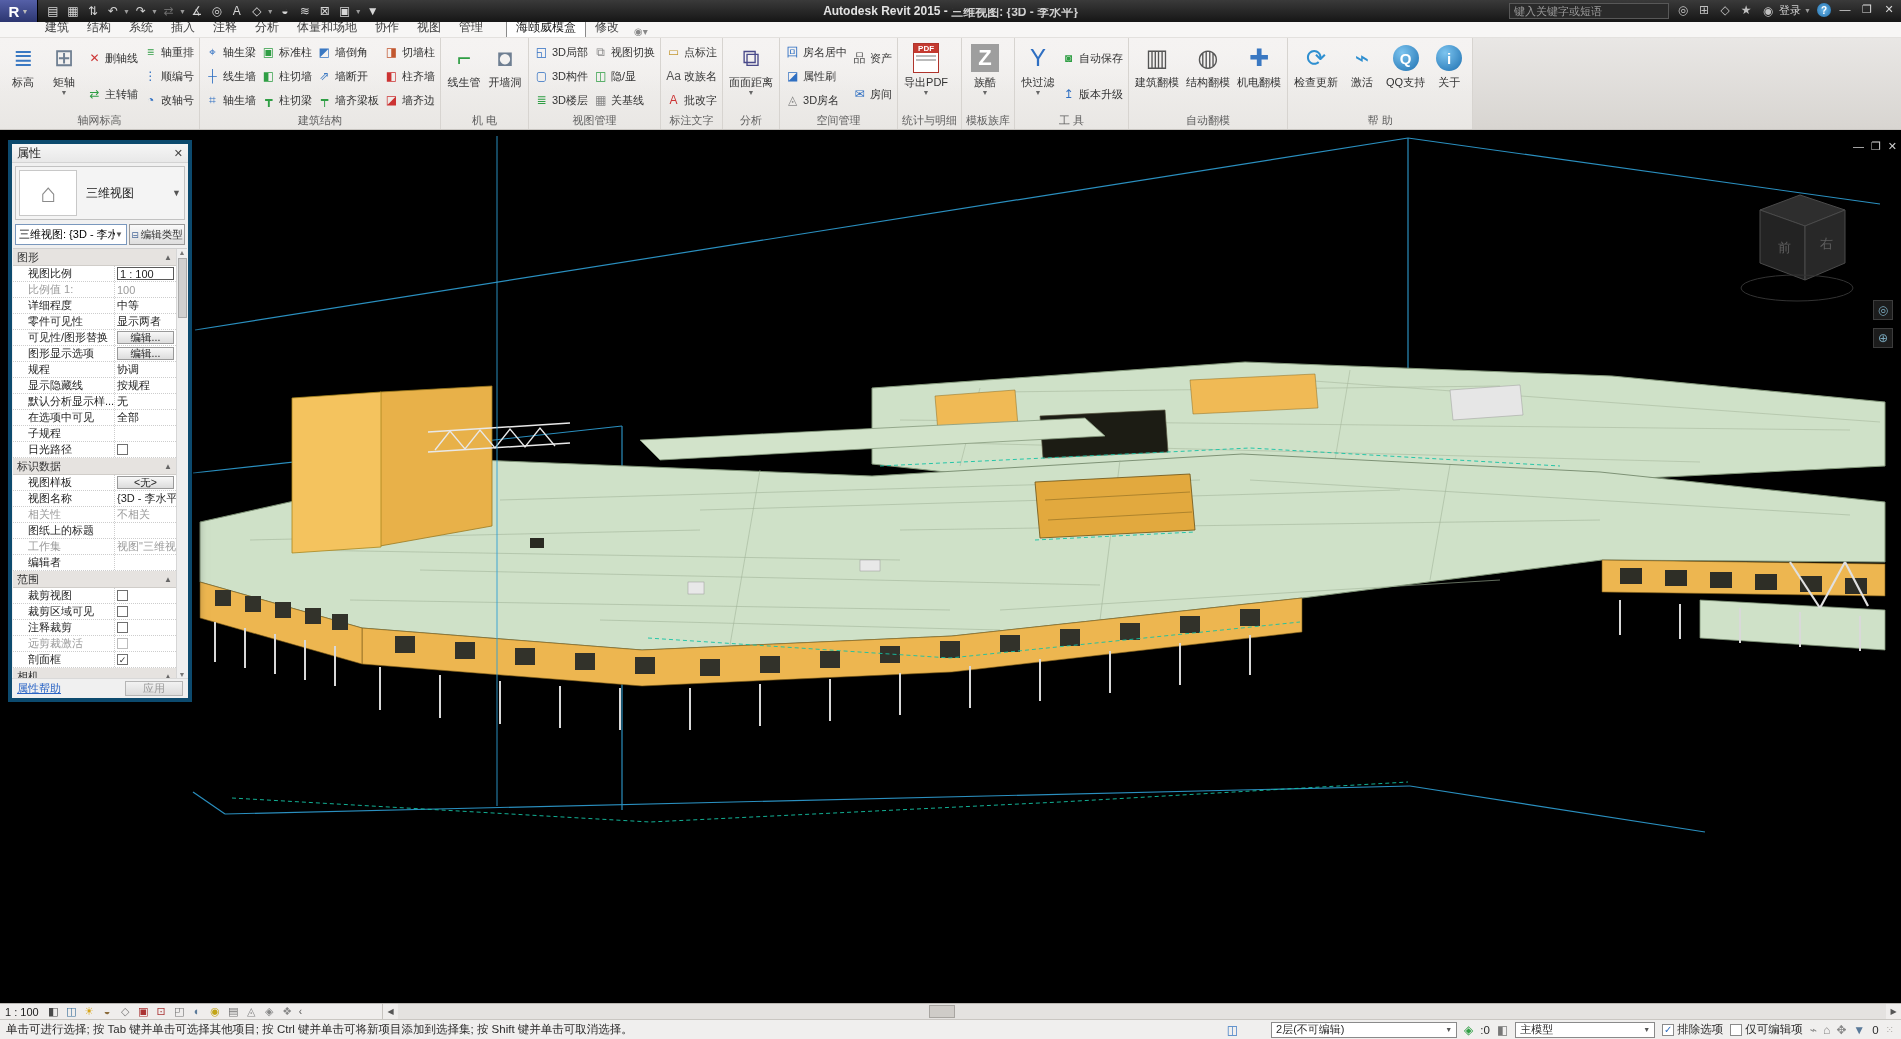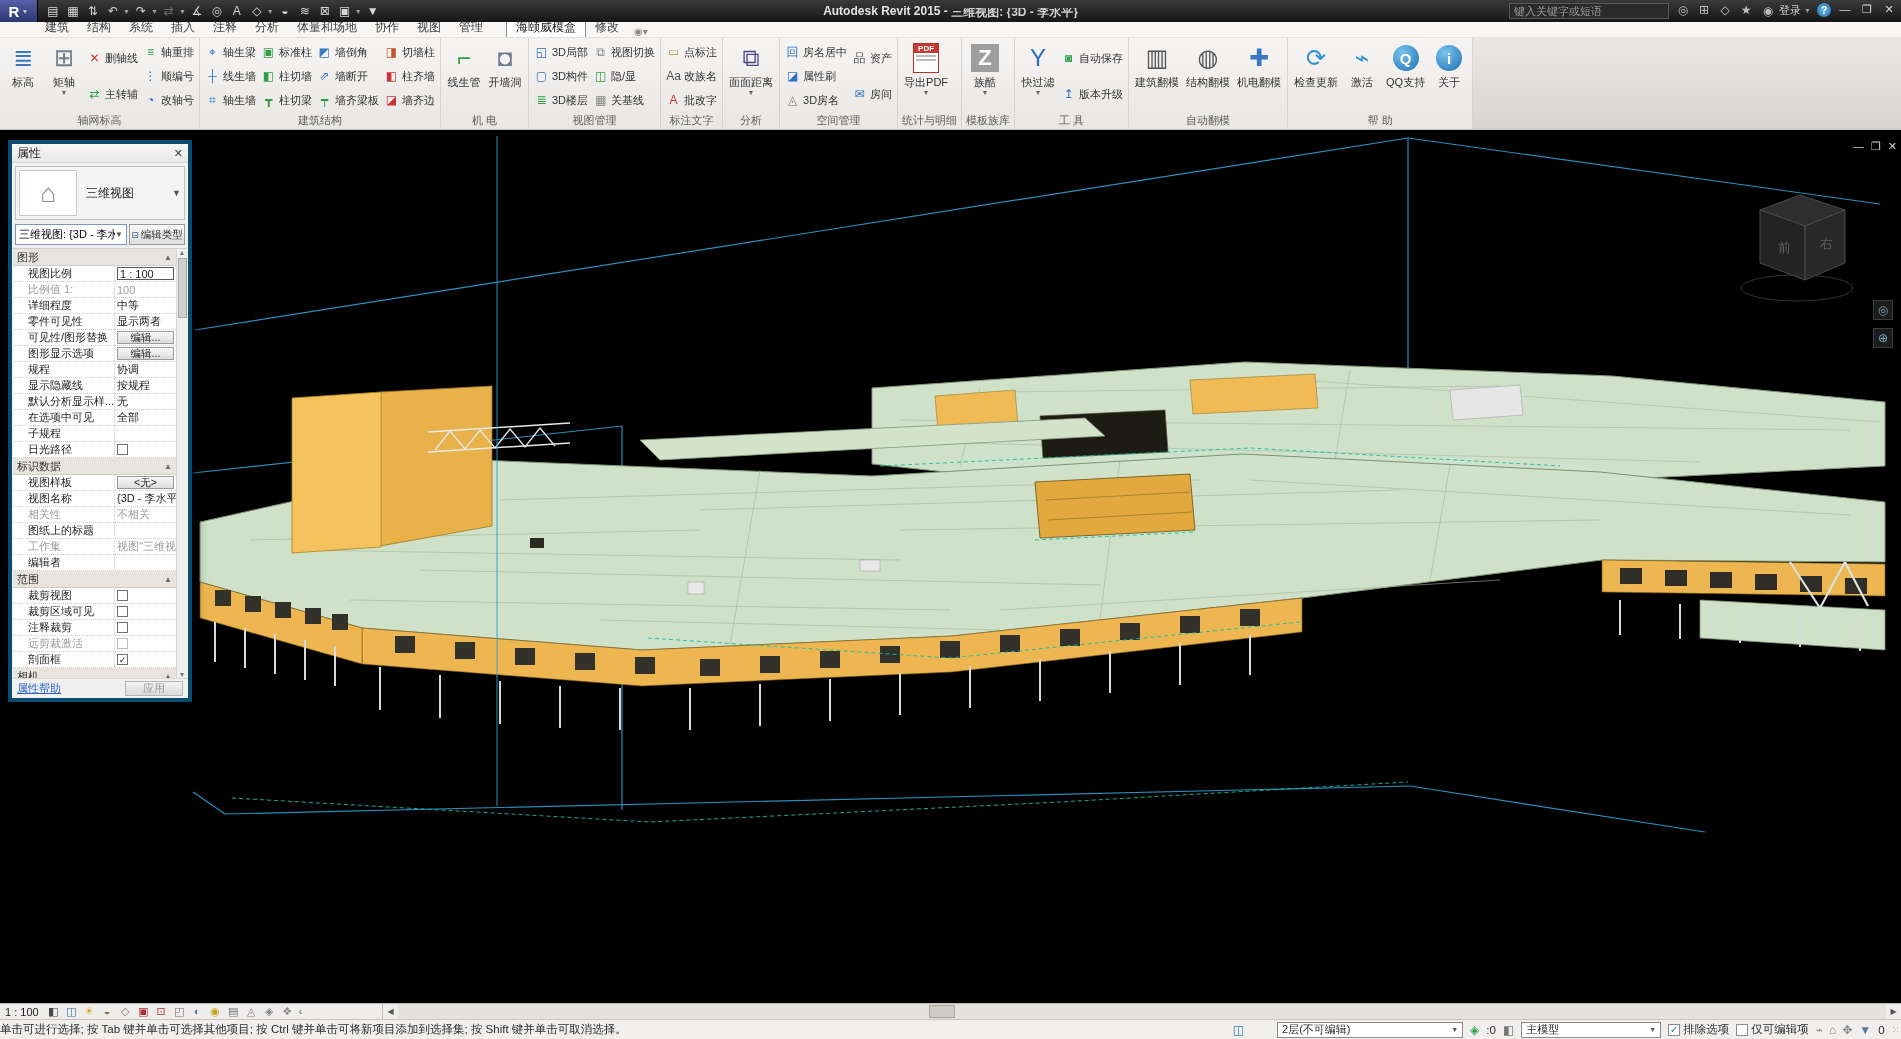--- a/index.html
+++ b/index.html
@@ -93,21 +93,21 @@
   
   .bottomrow { height:16px; display:flex; background:#efedec; border-top:1px solid #b9b6b2; }
   .vcb { width:382px; display:flex; align-items:center; gap:4px; padding:0 5px; }
   .vcb .scale { font-size:11px; color:#222; white-space:nowrap; margin-right:3px; }
   .vcbi { width:15px; text-align:center; font-size:11px; }
   .hscroll { flex:1; position:relative; background:#e4e2e0; border-left:1px solid #c6c3bf; }
   .harrow { position:absolute; top:0; width:15px; height:15px; font-size:8px; color:#555; display:flex; align-items:center; justify-content:center; background:#efedec; }
   .hthumb { position:absolute; top:1px; left:36%; width:26px; height:13px; background:#cfccc8; border:1px solid #a8a5a1; }
 
   
-  .statusbar { height:20px; background:#f0efee; border-top:1px solid #c9c6c2; display:flex; align-items:center; padding:0 0; gap:7px; font-size:11.5px; color:#2c2c2c; }
+  .statusbar { height:20px; background:#f0efee; border-top:1px solid #c9c6c2; display:flex; align-items:center; padding:0 6px; gap:7px; font-size:11.5px; color:#2c2c2c; }
   .sspace { flex:1; }
   .sico { font-size:12px; }
   .sdd { background:#fff; border:1px solid #8a8a8a; height:16px; display:flex; align-items:center; padding:0 4px; gap:4px; font-size:11px; }
   .sdd .dd { font-size:7px; color:#555; margin-left:auto; }
   .scb { display:flex; align-items:center; gap:3px; }
   .scb .box { width:12px; height:12px; border:1px solid #8a8a8a; background:#fff; display:flex; align-items:center; justify-content:center; font-size:10px; color:#2f6fc2; font-weight:bold; }
   .grip { color:#b0ada9; font-size:10px; letter-spacing:1px; }
 </style>
 </head>
 <body>

